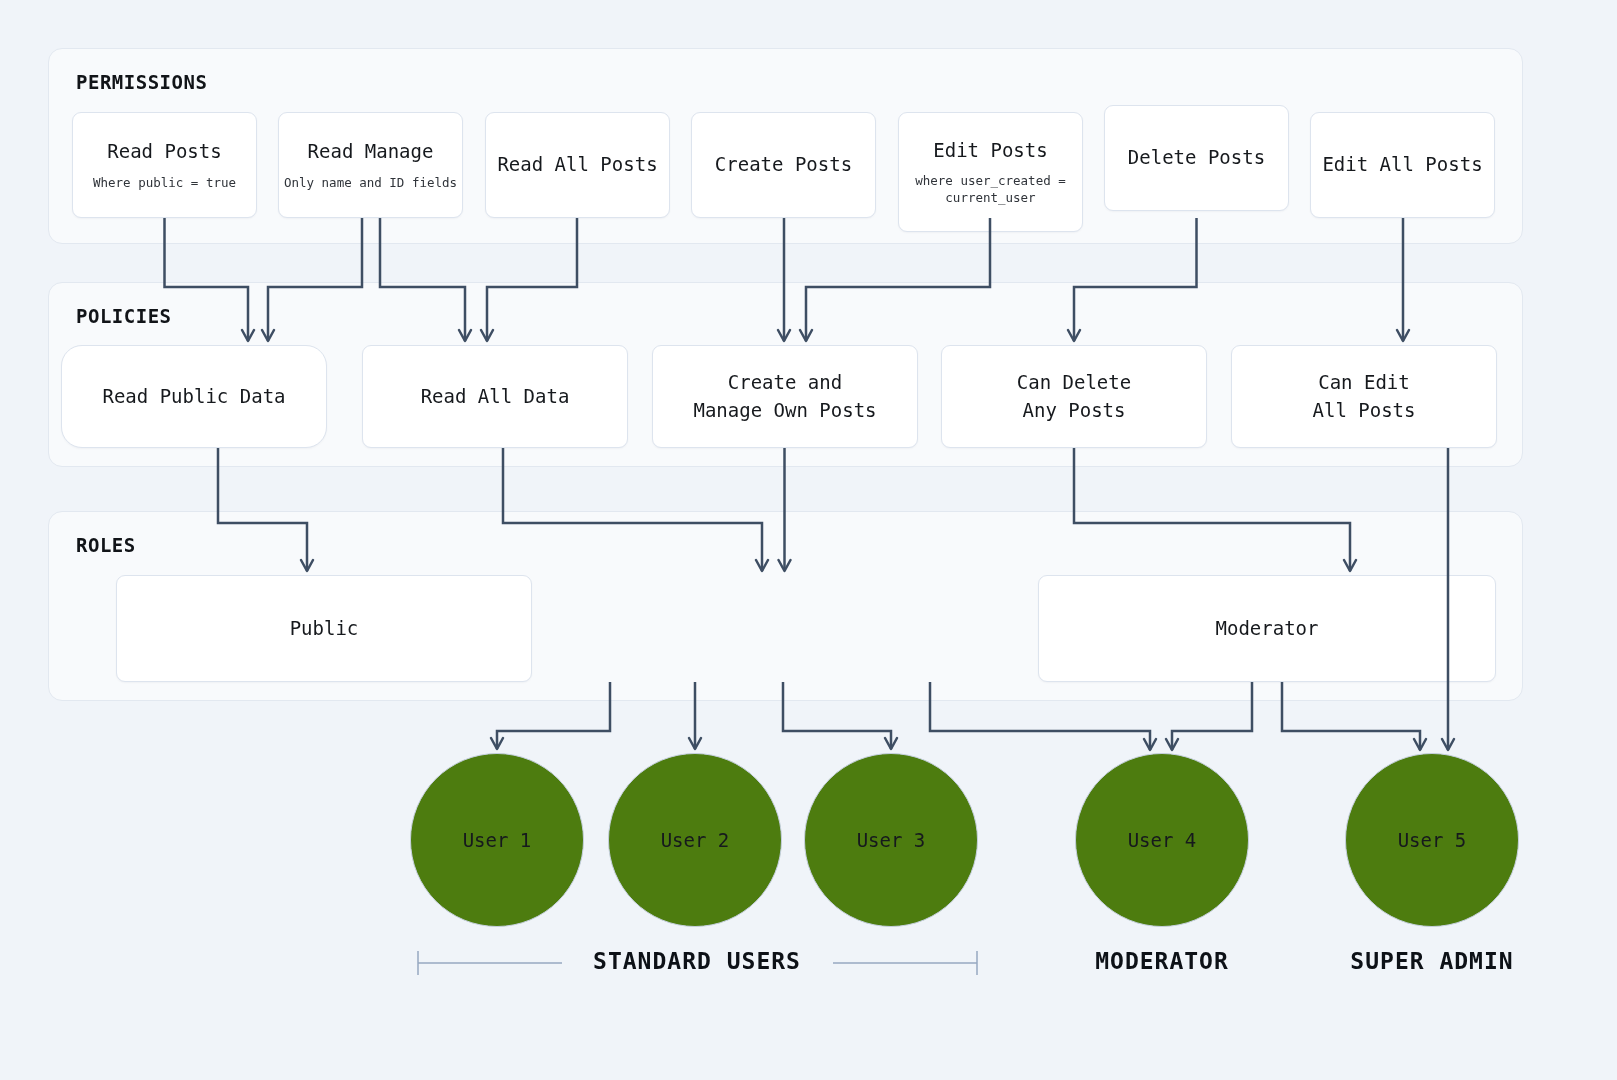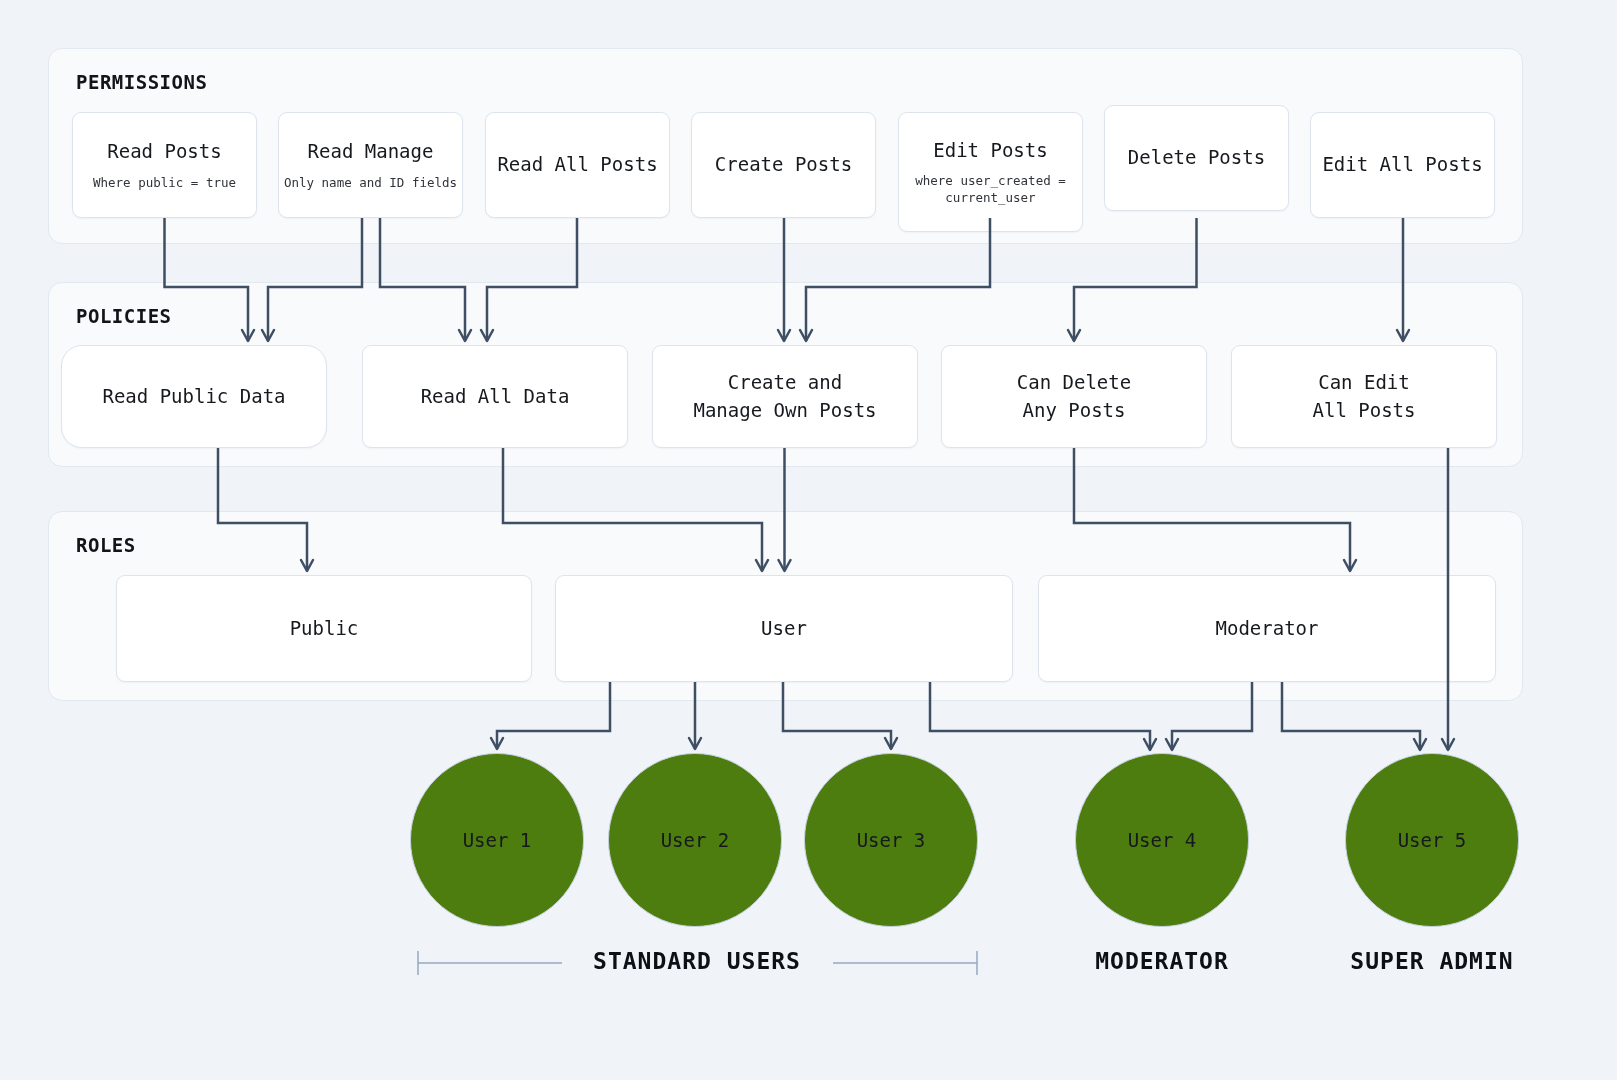--- a/index.html
+++ b/index.html
@@ -87,23 +87,20 @@
 Any Posts</div>
   </div>
   <div class="node" style="left:1231px;top:345px;width:266px;height:103px;">
     <div class="node-title">Can Edit
 All Posts</div>
   </div>
 
   <div class="node" style="left:88px;top:575px;width:416px;height:107px;margin-left:28px;">
     <div class="node-title">Public</div>
   </div>
-  <div class="node" style="left:555px;top:575px;width:458px;height:107px;">
-    <div class="node-title">User</div>
-  </div>
   <div class="node" style="left:1038px;top:575px;width:458px;height:107px;">
     <div class="node-title">Moderator</div>
   </div>
 
   <div class="user-circle" style="left:410px;top:753px;">
     <div class="circle-label">User 1</div>
   </div>
   <div class="user-circle" style="left:608px;top:753px;">
     <div class="circle-label">User 2</div>
   </div>

